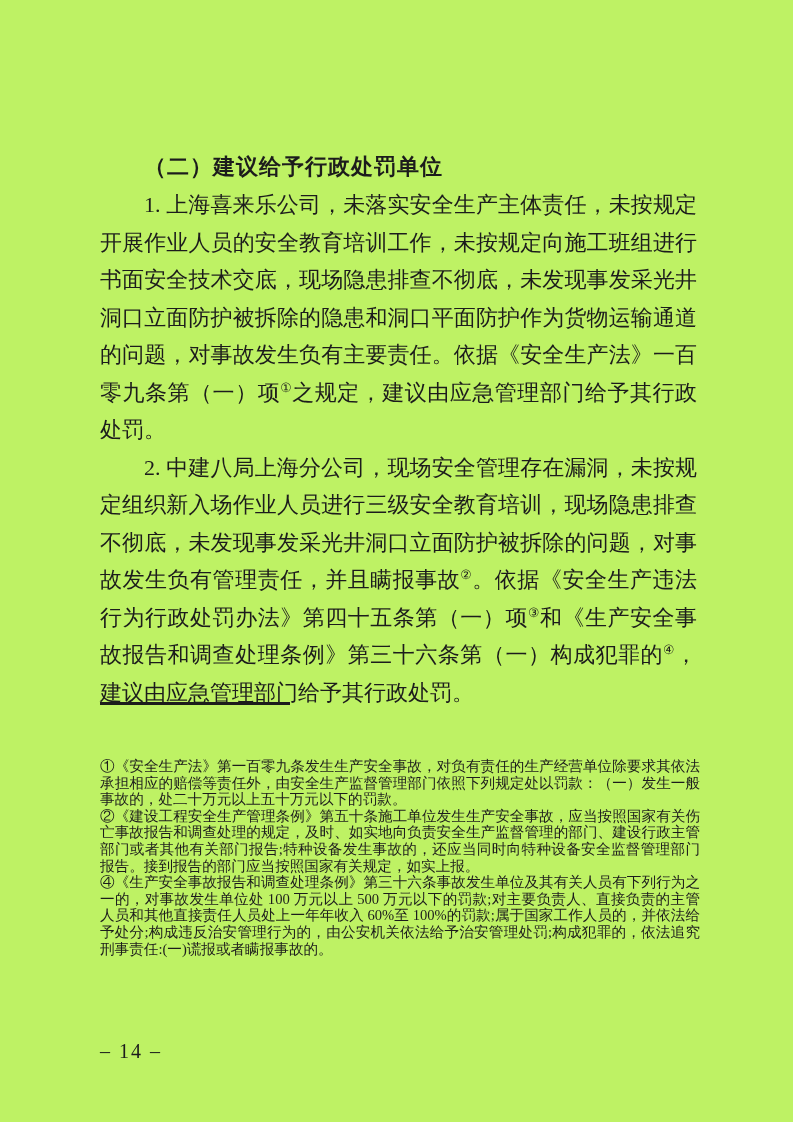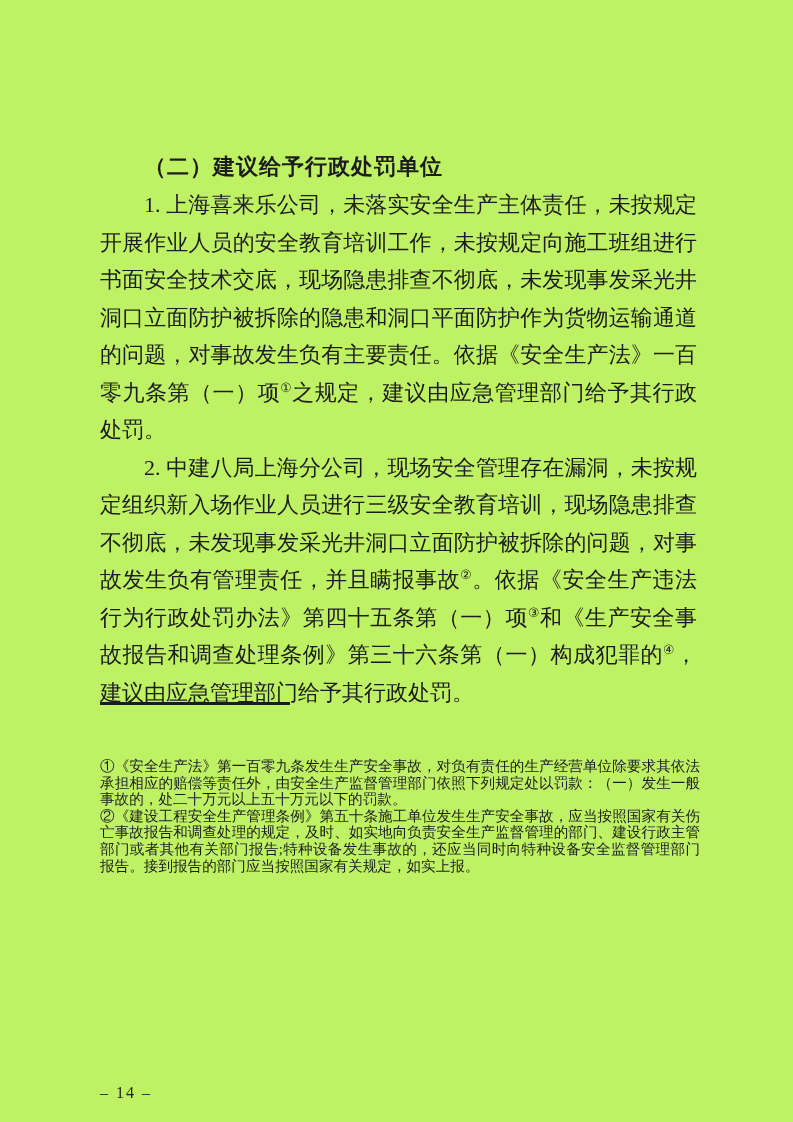--- a/index.html
+++ b/index.html
@@ -60,22 +60,22 @@
   }
   .footnote-item {
     font-size: 14.6px;
     line-height: 16.6px;
     text-align: justify;
     margin: 0;
   }
   .page-number {
     position: absolute;
     left: 100px;
-    top: 1084px;
-    font-size: 16px;
+    top: 1040px;
+    font-size: 20px;
     letter-spacing: 2px;
     color: #1c1c1c;
   }
 </style>
 </head>
 <body>
 
 <div class="page">
   <div class="content">
     <h2 class="doc-heading">（二）建议给予行政处罚单位</h2>
@@ -83,16 +83,17 @@
         <p class="body-paragraph"><span>1. 上海喜来乐公司，未落实安全生产主体责任，未按规定开展作业人员的安全教育培训工作，未按规定向施工班组进行书面安全技术交底，现场隐患排查不彻底，未发现事发采光井洞口立面防护被拆除的隐患和洞口平面防护作为货物运输通道的问题，对事故发生负有主要责任。依据《安全生产法》一百零九条第（一）项</span><span class="sup-ref">①</span><span>之规定，建议由应急管理部门给予其行政处罚。</span></p>
         <p class="body-paragraph"><span>2. 中建八局上海分公司，现场安全管理存在漏洞，未按规定组织新入场作业人员进行三级安全教育培训，现场隐患排查不彻底，未发现事发采光井洞口立面防护被拆除的问题，对事故发生负有管理责任，并且瞒报事故</span><span class="sup-ref">②</span><span>。依据《安全生产违法行为行政处罚办法》第四十五条第（一）项</span><span class="sup-ref">③</span><span>和《生产安全事故报告和调查处理条例》第三十六条第（一）构成犯罪的</span><span class="sup-ref">④</span><span>，建议由应急管理部门给予其行政处罚。</span></p>
       </div>
   </div>
 
   <div class="footnote-sep"></div>
 
   <div class="footnotes" id="footnotes">
       <p class="footnote-item">①《安全生产法》第一百零九条发生生产安全事故，对负有责任的生产经营单位除要求其依法承担相应的赔偿等责任外，由安全生产监督管理部门依照下列规定处以罚款：（一）发生一般事故的，处二十万元以上五十万元以下的罚款。</p>
       <p class="footnote-item">②《建设工程安全生产管理条例》第五十条施工单位发生生产安全事故，应当按照国家有关伤亡事故报告和调查处理的规定，及时、如实地向负责安全生产监督管理的部门、建设行政主管部门或者其他有关部门报告;特种设备发生事故的，还应当同时向特种设备安全监督管理部门报告。接到报告的部门应当按照国家有关规定，如实上报。</p>
+      <p class="footnote-item">④《生产安全事故报告和调查处理条例》第三十六条事故发生单位及其有关人员有下列行为之一的，对事故发生单位处 100 万元以上 500 万元以下的罚款;对主要负责人、直接负责的主管人员和其他直接责任人员处上一年年收入 60%至 100%的罚款;属于国家工作人员的，并依法给予处分;构成违反治安管理行为的，由公安机关依法给予治安管理处罚;构成犯罪的，依法追究刑事责任:(一)谎报或者瞒报事故的。</p>
     </div>
 
   <div class="page-number">– 14 –</div>
 </div>
 
 </body></html>

